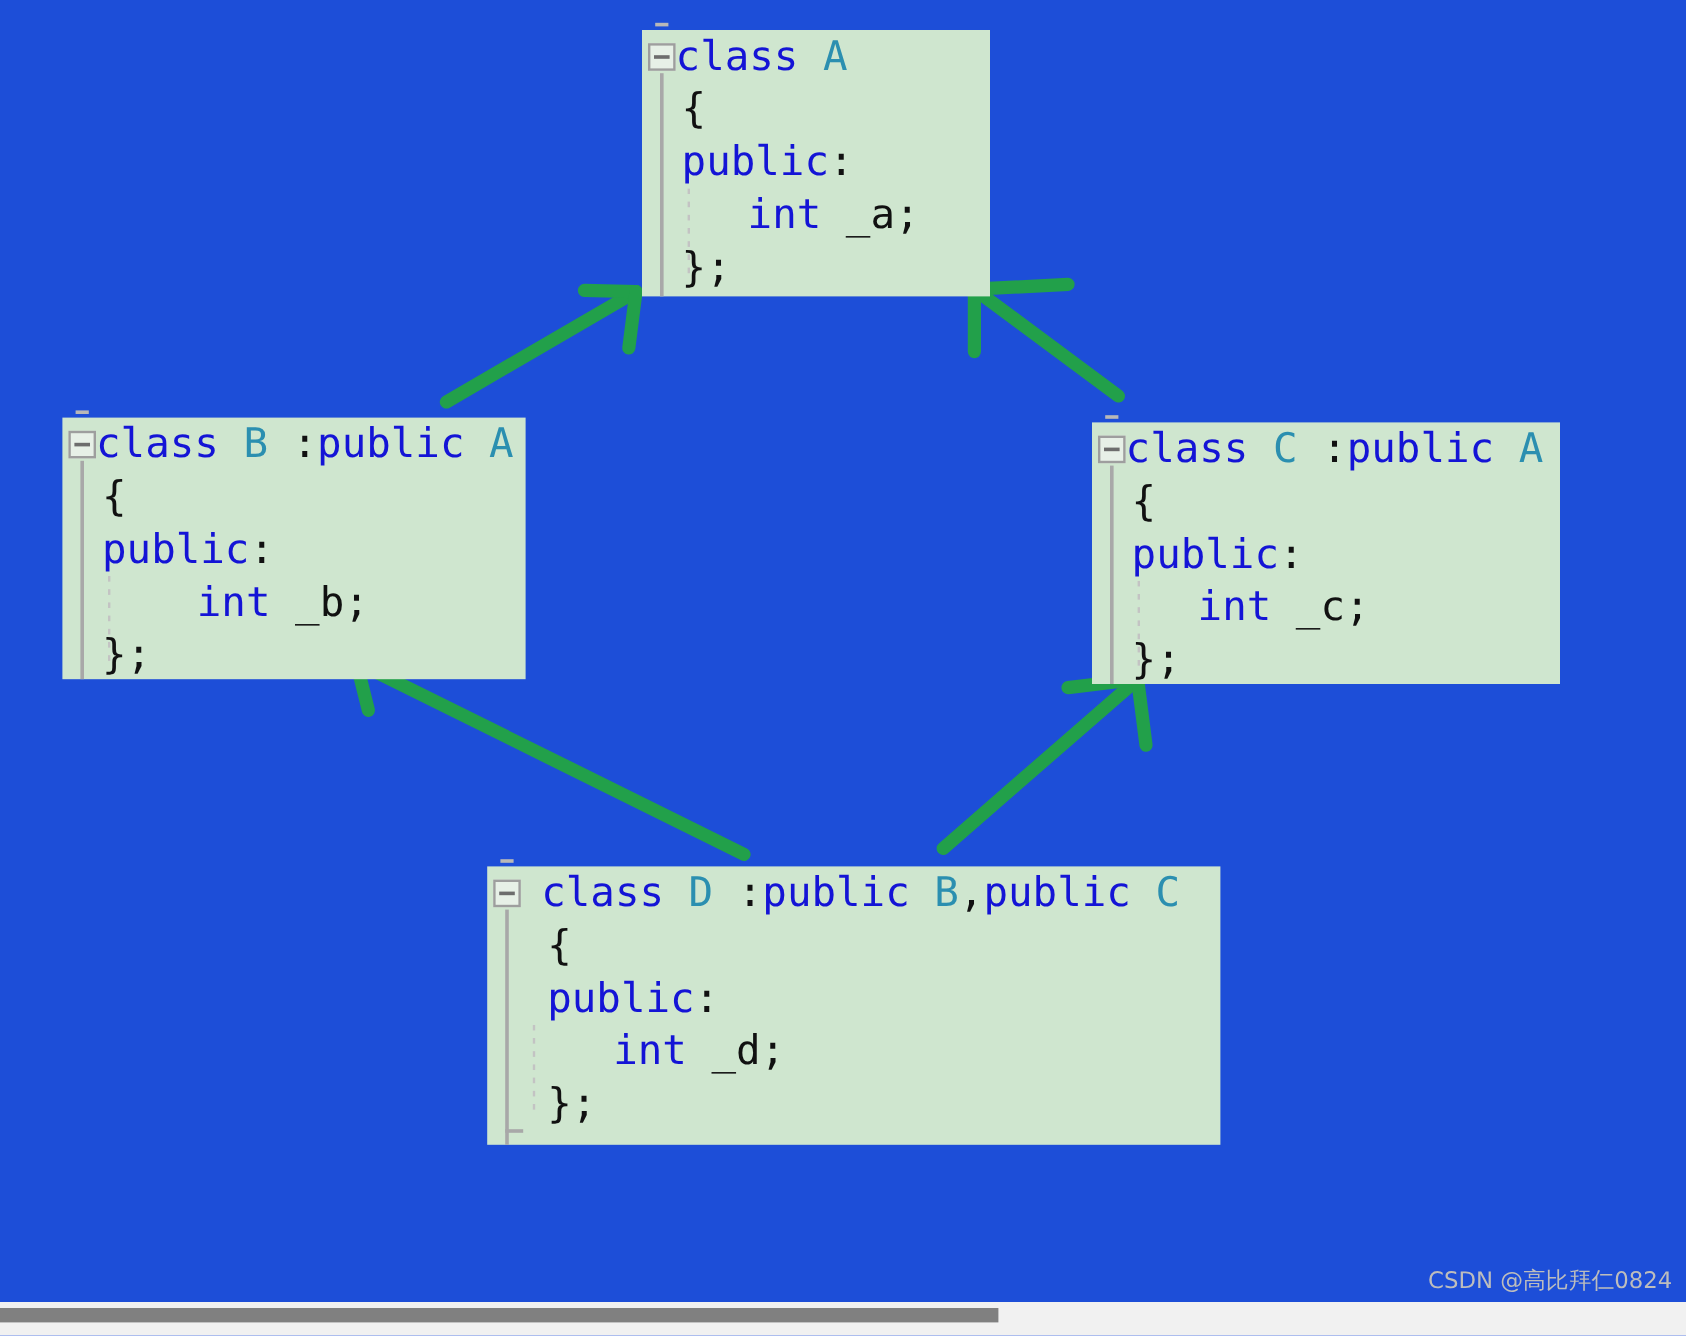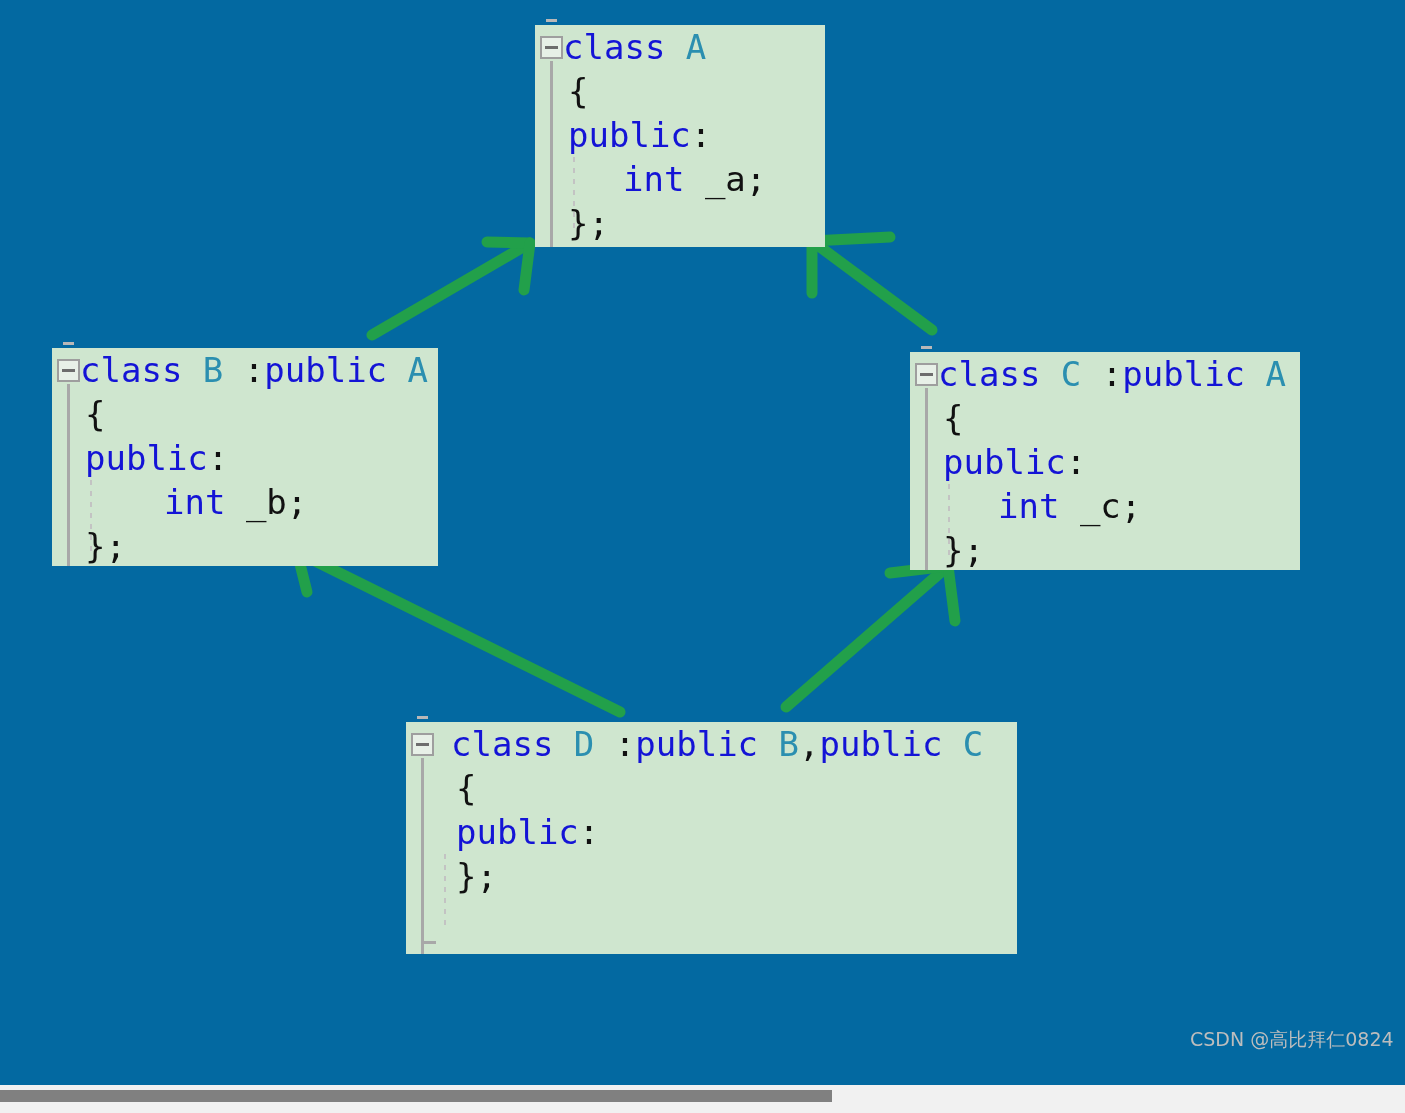--- a/index.html
+++ b/index.html
@@ -4,21 +4,21 @@
 <style>
   html, body {
     margin: 0;
     padding: 0;
     background: #ffffff;
   }
   #canvas {
     position: relative;
     width: 1405px;
     height: 1113px;
-    background: #0369a1;
+    background: #1d4ed8;
     overflow: hidden;
     font-family: "DejaVu Sans Mono", "Liberation Mono", monospace;
   }
 
   
   #arrows {
     position: absolute;
     left: 0; top: 0;
     width: 1405px;
     height: 1113px;
@@ -180,23 +180,24 @@
       <div class="code-block" style="left: 406px; top: 722px; width: 611px; height: 232px; background: rgb(207, 230, 207);">
         <div class="collapse-tick" style="left: 11px; top: -6px;"></div>
         <div class="collapse-box" style="left: 5px; top: 11px;"></div>
         <div class="block-guide" style="left: 15px; top: 36px; height: 196px; background: rgb(168, 168, 168);"></div>
         <div class="block-guide-foot" style="left: 15px; top: 219px; background: rgb(168, 168, 168);"></div>
         <div class="indent-guide" style="left: 38px; top: 132px; height: 72px;"></div>
         <div style="position: absolute; left: 17px; top: 0px;">
           <div class="code-line" style="padding-left: 28px;"><span class="tok-kw" style="color: rgb(20, 20, 214);">class </span><span class="tok-type" style="color: rgb(43, 143, 176);">D</span><span class="tok-pl" style="color: rgb(17, 17, 17);"> :</span><span class="tok-kw" style="color: rgb(20, 20, 214);">public</span><span class="tok-pl" style="color: rgb(17, 17, 17);"> </span><span class="tok-type" style="color: rgb(43, 143, 176);">B</span><span class="tok-pl" style="color: rgb(17, 17, 17);">,</span><span class="tok-kw" style="color: rgb(20, 20, 214);">public</span><span class="tok-pl" style="color: rgb(17, 17, 17);"> </span><span class="tok-type" style="color: rgb(43, 143, 176);">C</span></div>
           <div class="code-line" style="padding-left: 33px;"><span class="tok-pl" style="color: rgb(17, 17, 17);">{</span></div>
           <div class="code-line" style="padding-left: 33px;"><span class="tok-kw" style="color: rgb(20, 20, 214);">public</span><span class="tok-pl" style="color: rgb(17, 17, 17);">:</span></div>
+          <div class="code-line" style="padding-left: 88px;"><span class="tok-kw" style="color: rgb(20, 20, 214);">int</span><span class="tok-pl" style="color: rgb(17, 17, 17);"> _d;</span></div>
           <div class="code-line" style="padding-left: 33px;"><span class="tok-pl" style="color: rgb(17, 17, 17);">};</span></div>
         </div>
       </div>
     </div>
 
   <div class="scroll-track" style="top: 1085px; height: 28px;"></div>
   <div class="scroll-thumb" style="left: 0px; top: 1090px; width: 832px; height: 12px;"></div>
 
-  <div class="watermark" style="left: 1190px; top: 1027px;">CSDN @高比拜仁0824</div>
+  <div class="watermark" style="left: 1190px; top: 1054px;">CSDN @高比拜仁0824</div>
 
 </div>
 
 </body></html>

